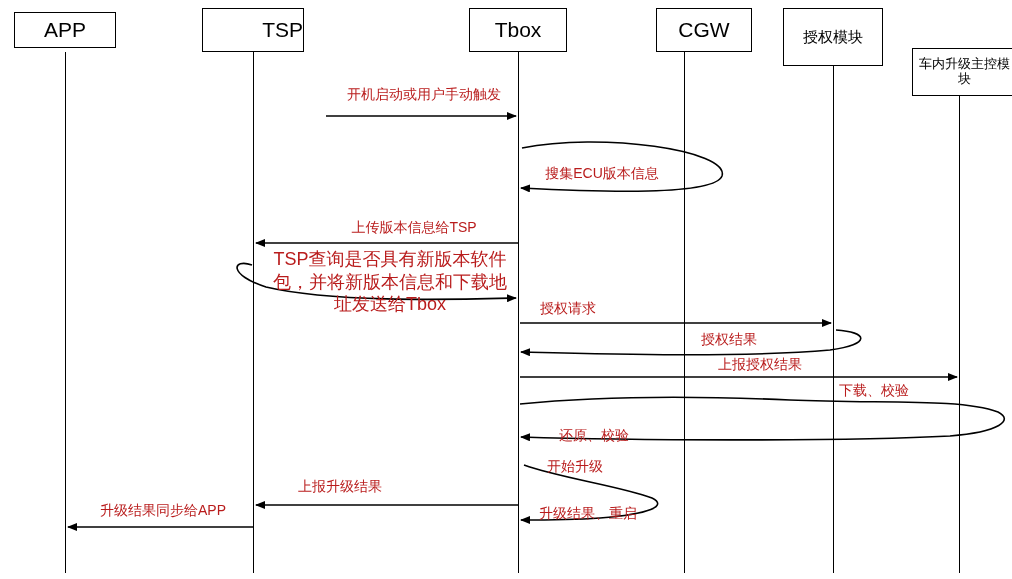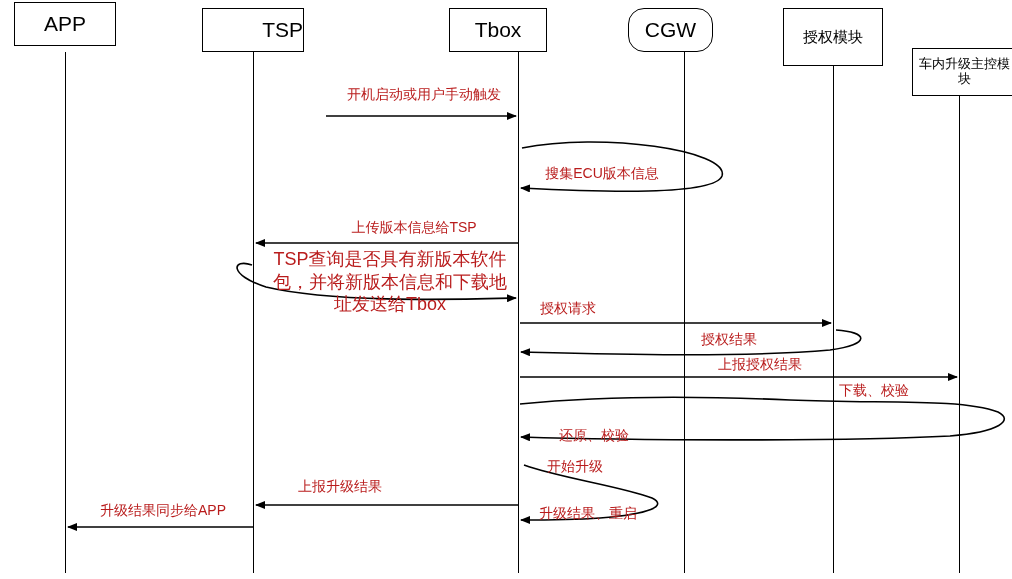--- a/index.html
+++ b/index.html
@@ -59,30 +59,30 @@
 
 <div id="canvas">
 
   <div class="lifeline-line" style="left:65px; top:52px; height:521px;"></div>
   <div class="lifeline-line" style="left:253px; top:52px; height:521px;"></div>
   <div class="lifeline-line" style="left:518px; top:52px; height:521px;"></div>
   <div class="lifeline-line" style="left:684px; top:52px; height:521px;"></div>
   <div class="lifeline-line" style="left:833px; top:52px; height:521px;"></div>
   <div class="lifeline-line" style="left:959px; top:52px; height:521px;"></div>
 
-  <div class="lifeline-box" style="left:14px; top:2px; width:102px; height:44px; font-size:21px;">
+  <div class="lifeline-box" style="left:14px; top:12px; width:102px; height:36px; font-size:21px;">
     <span>APP</span>
   </div>
   <div class="lifeline-box" style="left:202px; top:8px; width:102px; height:44px; font-size:21px;justify-content:flex-end;">
     <span>TSP</span>
   </div>
-  <div class="lifeline-box" style="left:449px; top:8px; width:98px; height:44px; font-size:21px;">
+  <div class="lifeline-box" style="left:469px; top:8px; width:98px; height:44px; font-size:21px;">
     <span>Tbox</span>
   </div>
-  <div class="lifeline-box" style="left:628px; top:8px; width:85px; height:44px; font-size:21px;border-radius:16px;">
+  <div class="lifeline-box" style="left:656px; top:8px; width:96px; height:44px; font-size:21px;">
     <span>CGW</span>
   </div>
   <div class="lifeline-box" style="left:783px; top:8px; width:100px; height:58px; font-size:15px;">
     <span>授权模块</span>
   </div>
   <div class="lifeline-box" style="left:912px; top:4px; width:105px; height:48px; font-size:13px; padding:0 4px;margin-top:44px;">
     <span>车内升级主控模块</span>
   </div>
 
   <svg class="arrows" viewBox="0 0 1012 579">

